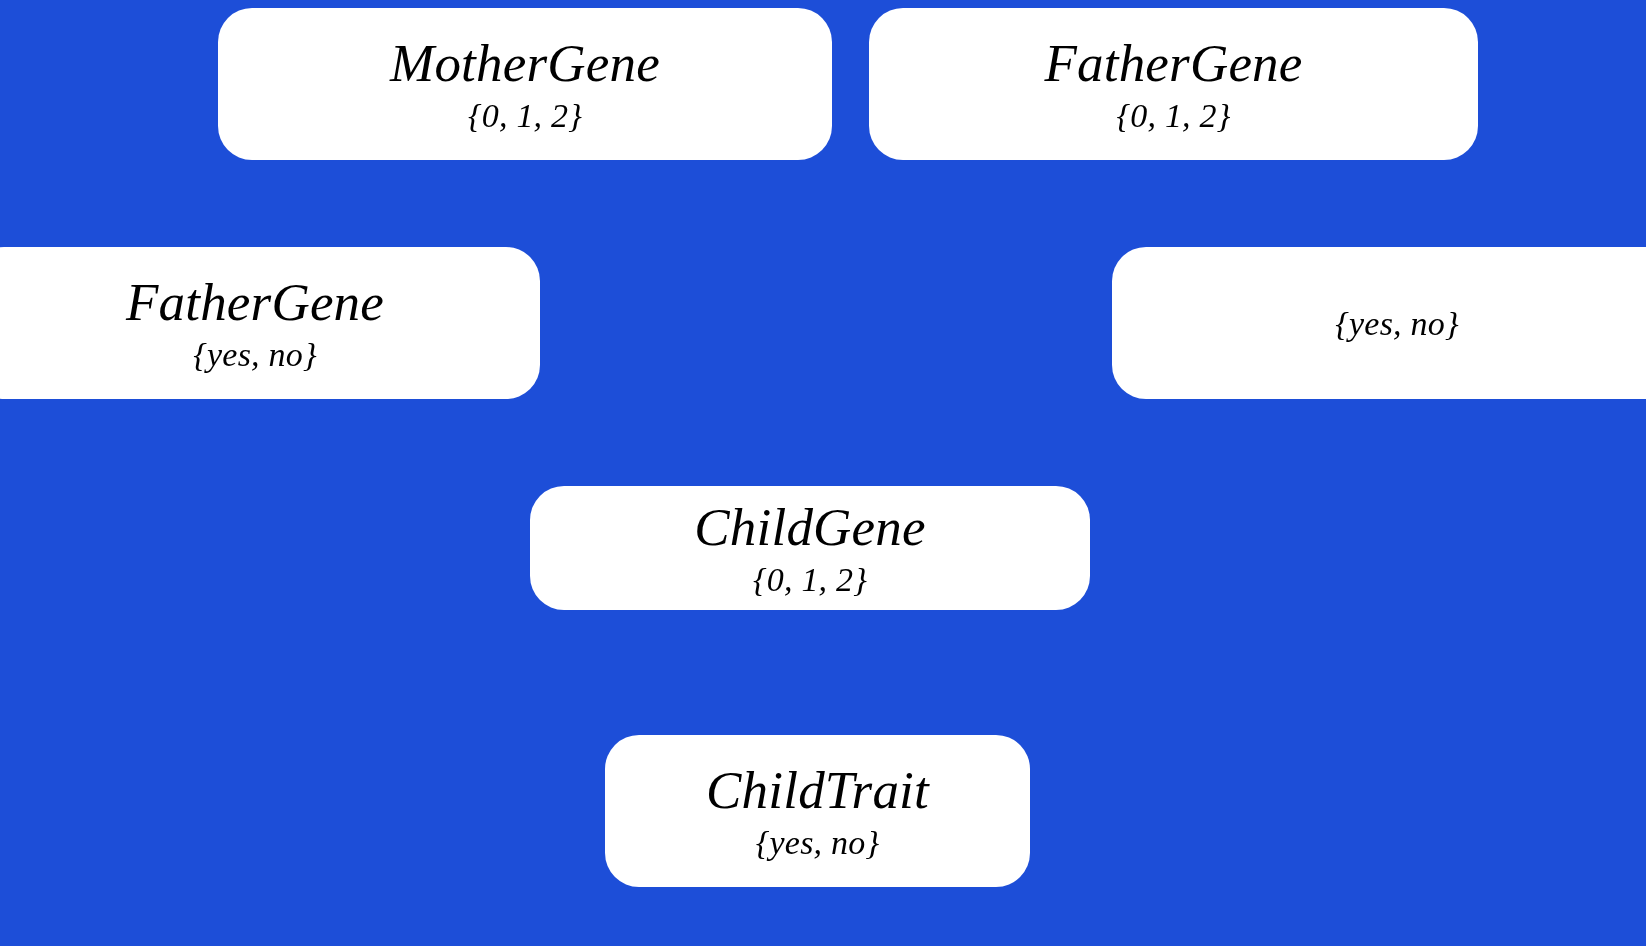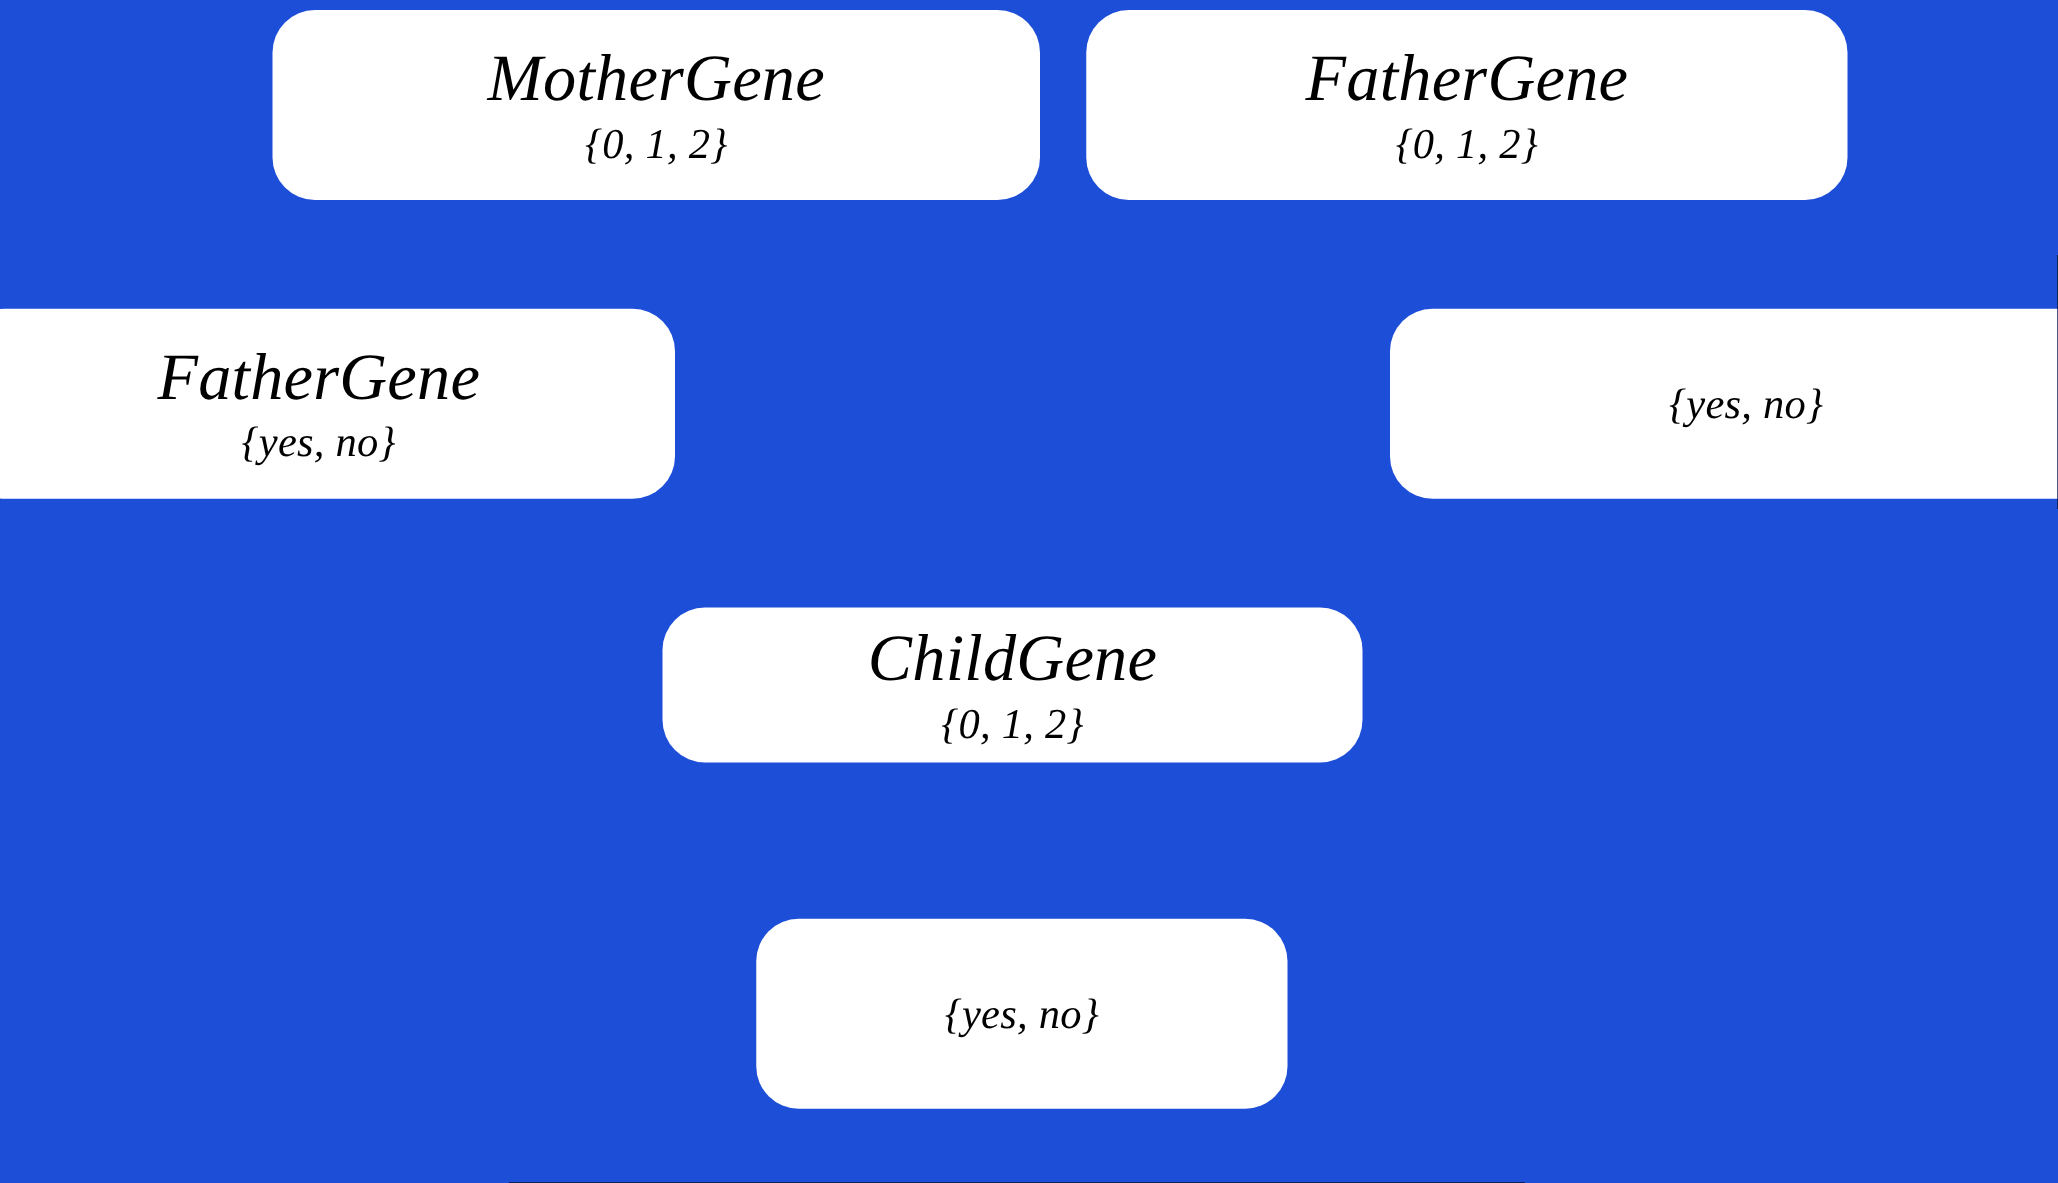--- a/index.html
+++ b/index.html
@@ -74,16 +74,17 @@
   <div class="node" id="node-father-trait">
     <span class="domain">{yes, no}</span>
   </div>
 
   <div class="node" id="node-child-gene">
     <span class="name">ChildGene</span>
     <span class="domain">{0, 1, 2}</span>
   </div>
 
   <div class="node" id="node-child-trait">
+    <span class="name">ChildTrait</span>
     <span class="domain">{yes, no}</span>
   </div>
 
 </div>
 
 </body></html>

